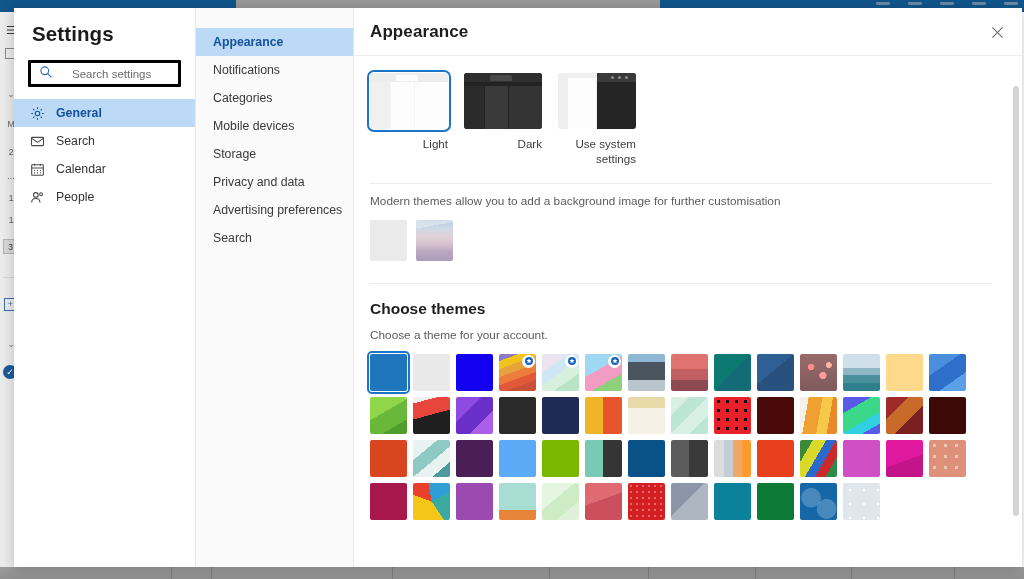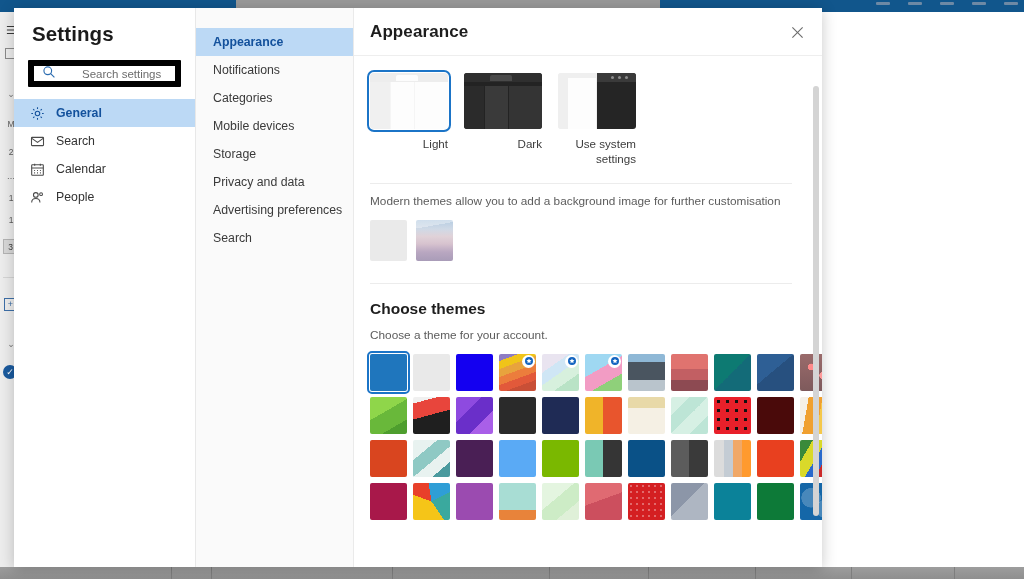--- a/index.html
+++ b/index.html
@@ -63,41 +63,41 @@
   }
   #rail .chev2 { top: 328px; font-size: 9px; color: #767676; }
   #rail .dot {
     position: absolute; left: 3px; top: 353px; width: 14px; height: 14px;
     border-radius: 50%; background: #1a5a9e; color: #fff;
     font-size: 9px; line-height: 14px; text-align: center;
   }
 
   
   #dialog {
-    position: absolute; left: 14px; top: 8px; width: 808px; height: 559px;
+    position: absolute; left: 14px; top: 8px; width: 1008px; height: 559px;
     background: #ffffff;
     box-shadow: 0 2px 14px rgba(0,0,0,.22);
     display: flex;
     overflow: hidden;
   }
 
   
   #sidebar {
     width: 182px; flex: 0 0 182px; height: 100%;
     background: #ffffff; border-right: 1px solid #e8e8e8;
     padding-top: 14px;
   }
   .dlg-title {
     font-size: 20.5px; color: #1b1b1b; font-weight: 600;
     letter-spacing: .1px; padding: 0 0 0 18px; margin-bottom: 14px;
   }
   .search-wrap { padding: 0 14px 0 14px; margin-bottom: 12px; }
   .search-box {
-    display: flex; align-items: center; gap: 24px;
-    height: 27px; border: 6px solid #000000; background: #fff;
+    display: flex; align-items: center; gap: 17px;
+    height: 27px; border: 3px solid #000000; background: #fff;
     padding: 0 8px; border-radius: 1px;
   }
   .search-box input {
     border: 0; outline: 0; font-size: 11.5px; color: #4a4a4a;
     font-family: "Liberation Sans", sans-serif; width: 100%;
     background: transparent;
   }
   .search-box input::placeholder { color: #6c6c6c; }
   .sb-icon { flex: 0 0 auto; display: block; }
 

